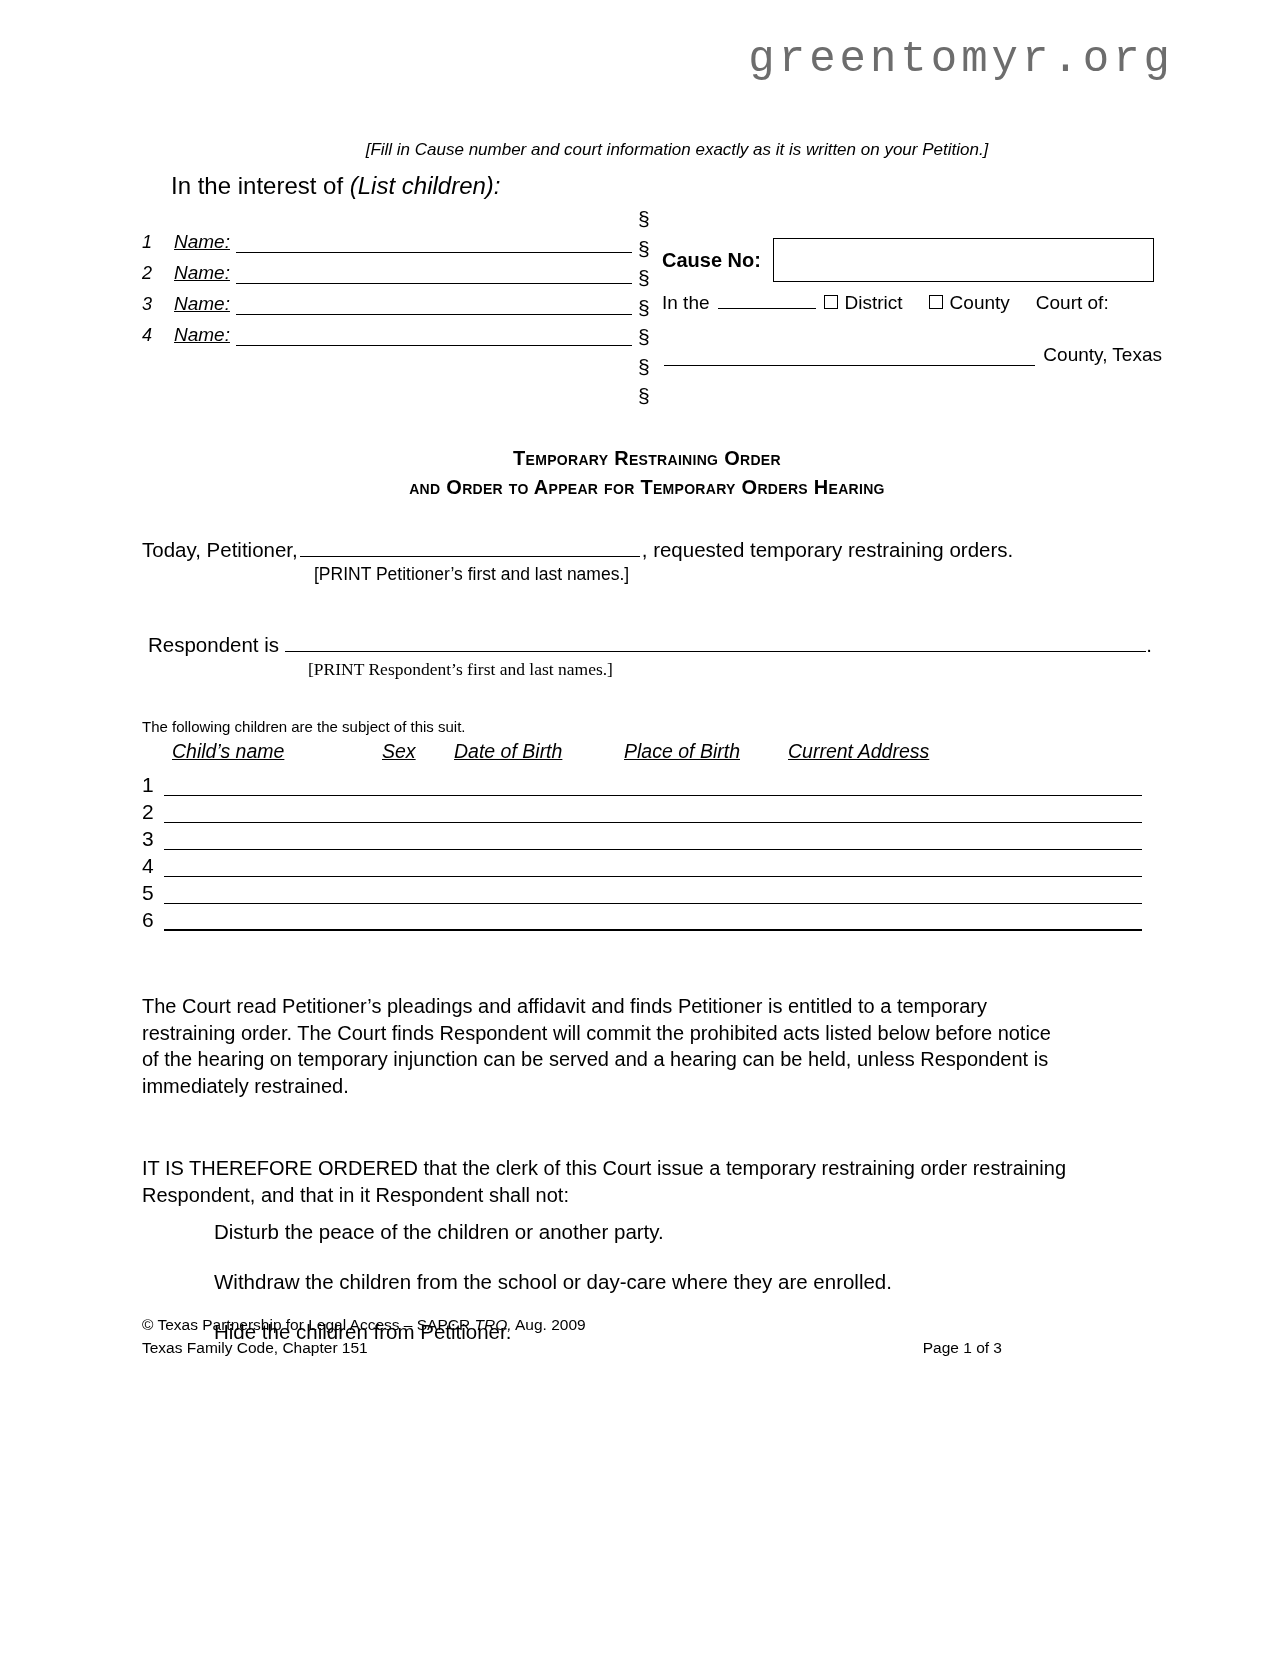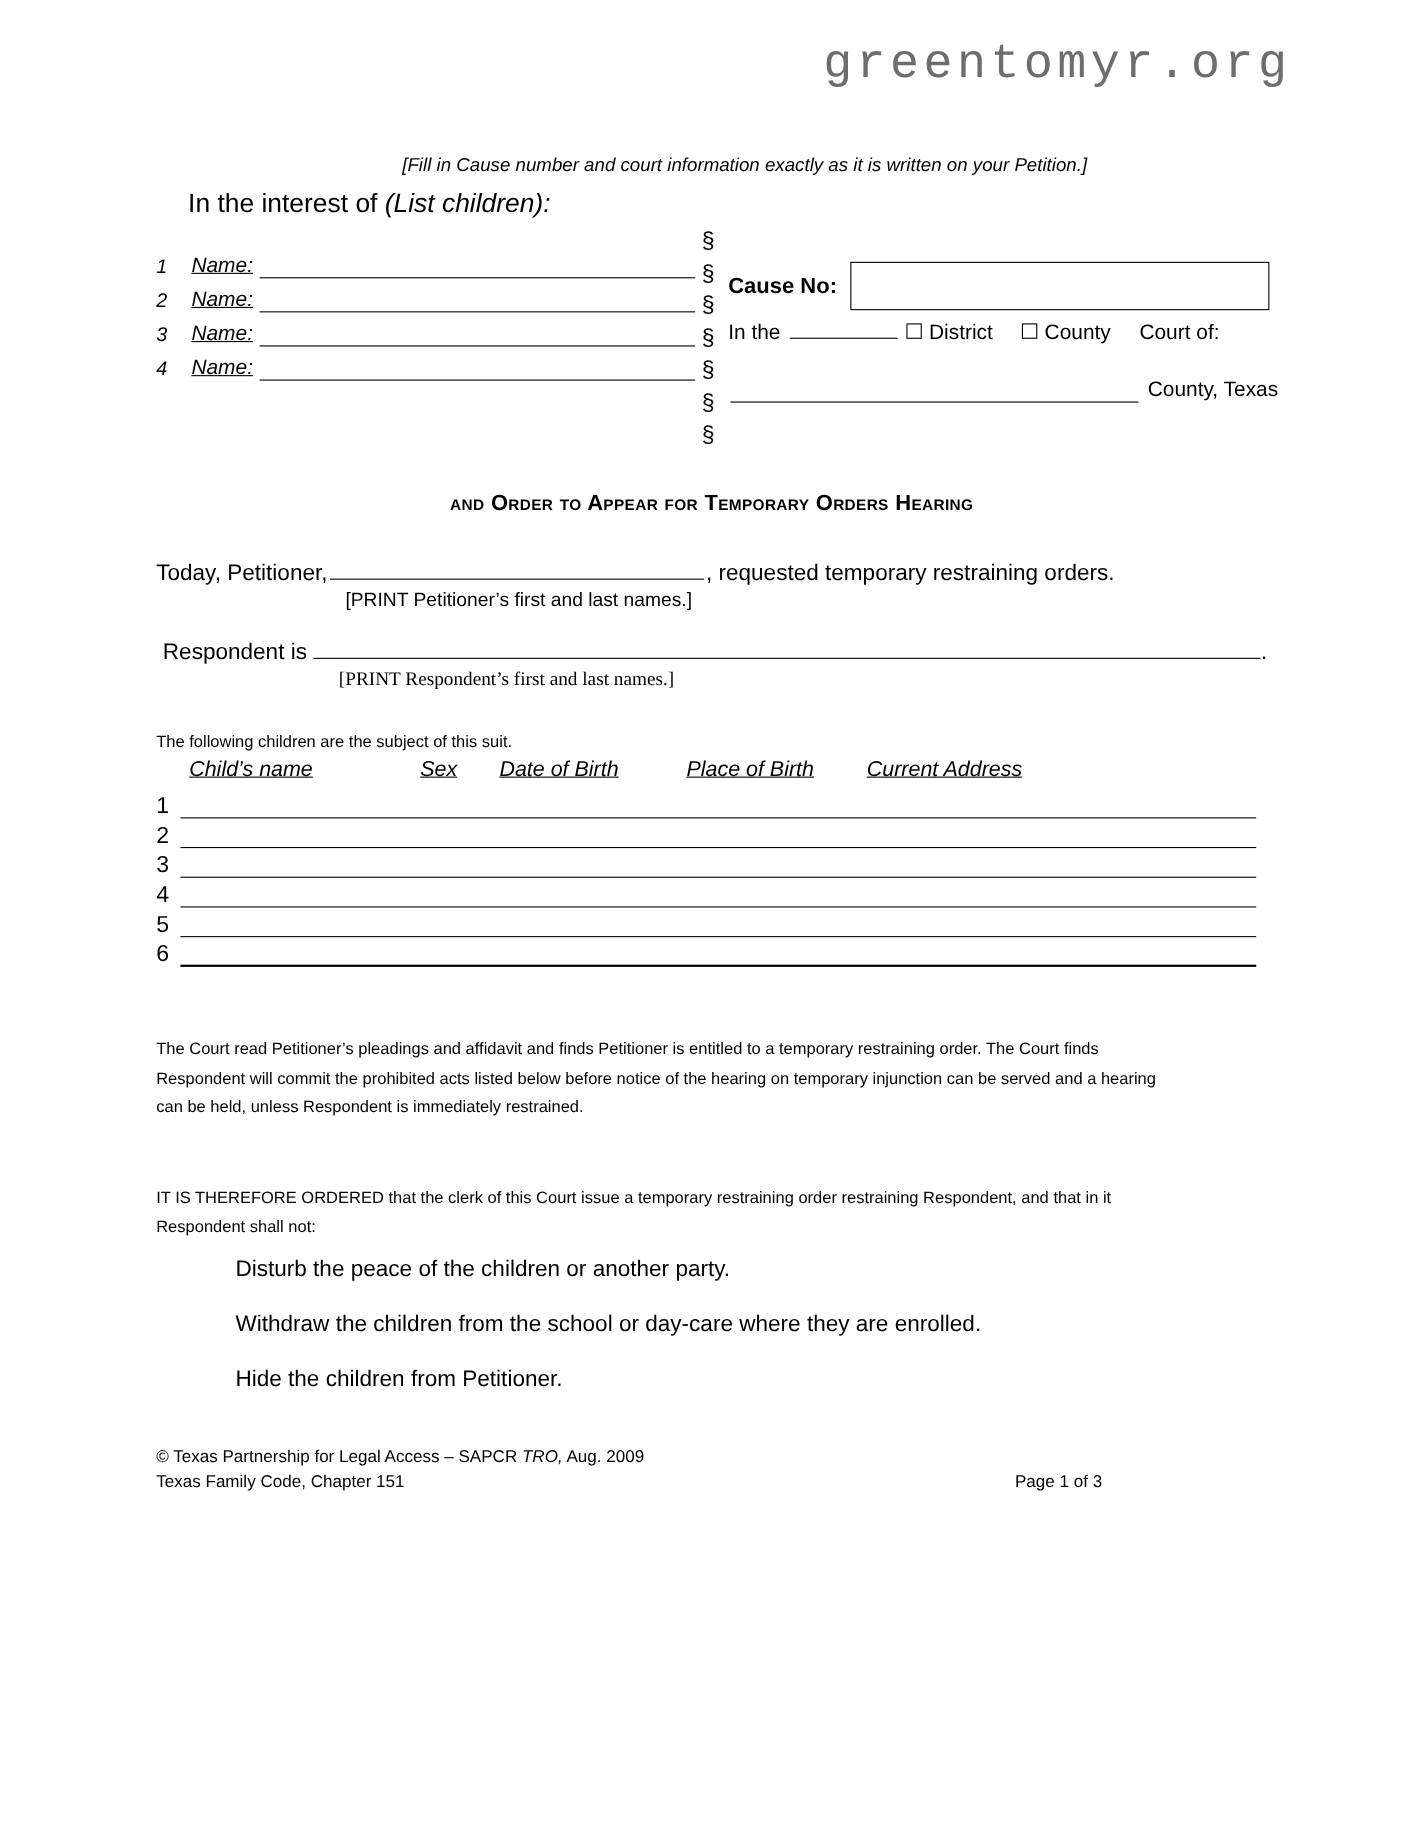--- a/index.html
+++ b/index.html
@@ -210,21 +210,21 @@
     margin: 0 2px;
     flex: none;
   }
   .print-note {
     font-size: 17.5px;
     margin-top: 2px;
     padding-left: 172px;
   }
 
   .respondent-row {
-    margin-top: 25px;
+    margin-top: 48px;
     display: flex;
     align-items: baseline;
     font-size: 20.5px;
     padding-left: 6px;
   }
   .respondent-blank {
     flex: 1 1 auto;
     border-bottom: 1.6px solid #000;
     height: 17px;
     margin-left: 6px;
@@ -276,21 +276,21 @@
     flex: 1 1 auto;
     border-bottom: 1.8px solid #000;
     height: 22px;
     margin-right: 10px;
   }
   .child-row:last-child .child-rule { border-bottom-width: 2.4px; }
 
   
   .para {
     margin-top: 62px;
-    font-size: 15px;
+    font-size: 20px;
     line-height: 26.5px;
     width: 930px;
   }
   .para.second { margin-top: 56px; }
 
   .ordered-list { margin-top: 11px; }
   .ordered-item {
     padding-left: 72px;
     font-size: 20.5px;
     line-height: 26px;
@@ -384,20 +384,21 @@
 
         <div class="county-row">
           <span class="county-rule"></span>
           <span class="county-text">County, Texas</span>
         </div>
 
       </div>
     </div>
 
     <div class="title-block">
+      <div class="title-line">Temporary Restraining Order</div>
       <div class="title-line">and Order to Appear for Temporary Orders Hearing</div>
     </div>
 
     <div class="petitioner-row">
       <span>Today, Petitioner,</span>
       <span class="petitioner-blank"></span>
       <span>, requested temporary restraining orders.</span>
     </div>
     <div class="print-note">[PRINT Petitioner’s first and last names.]</div>
 

